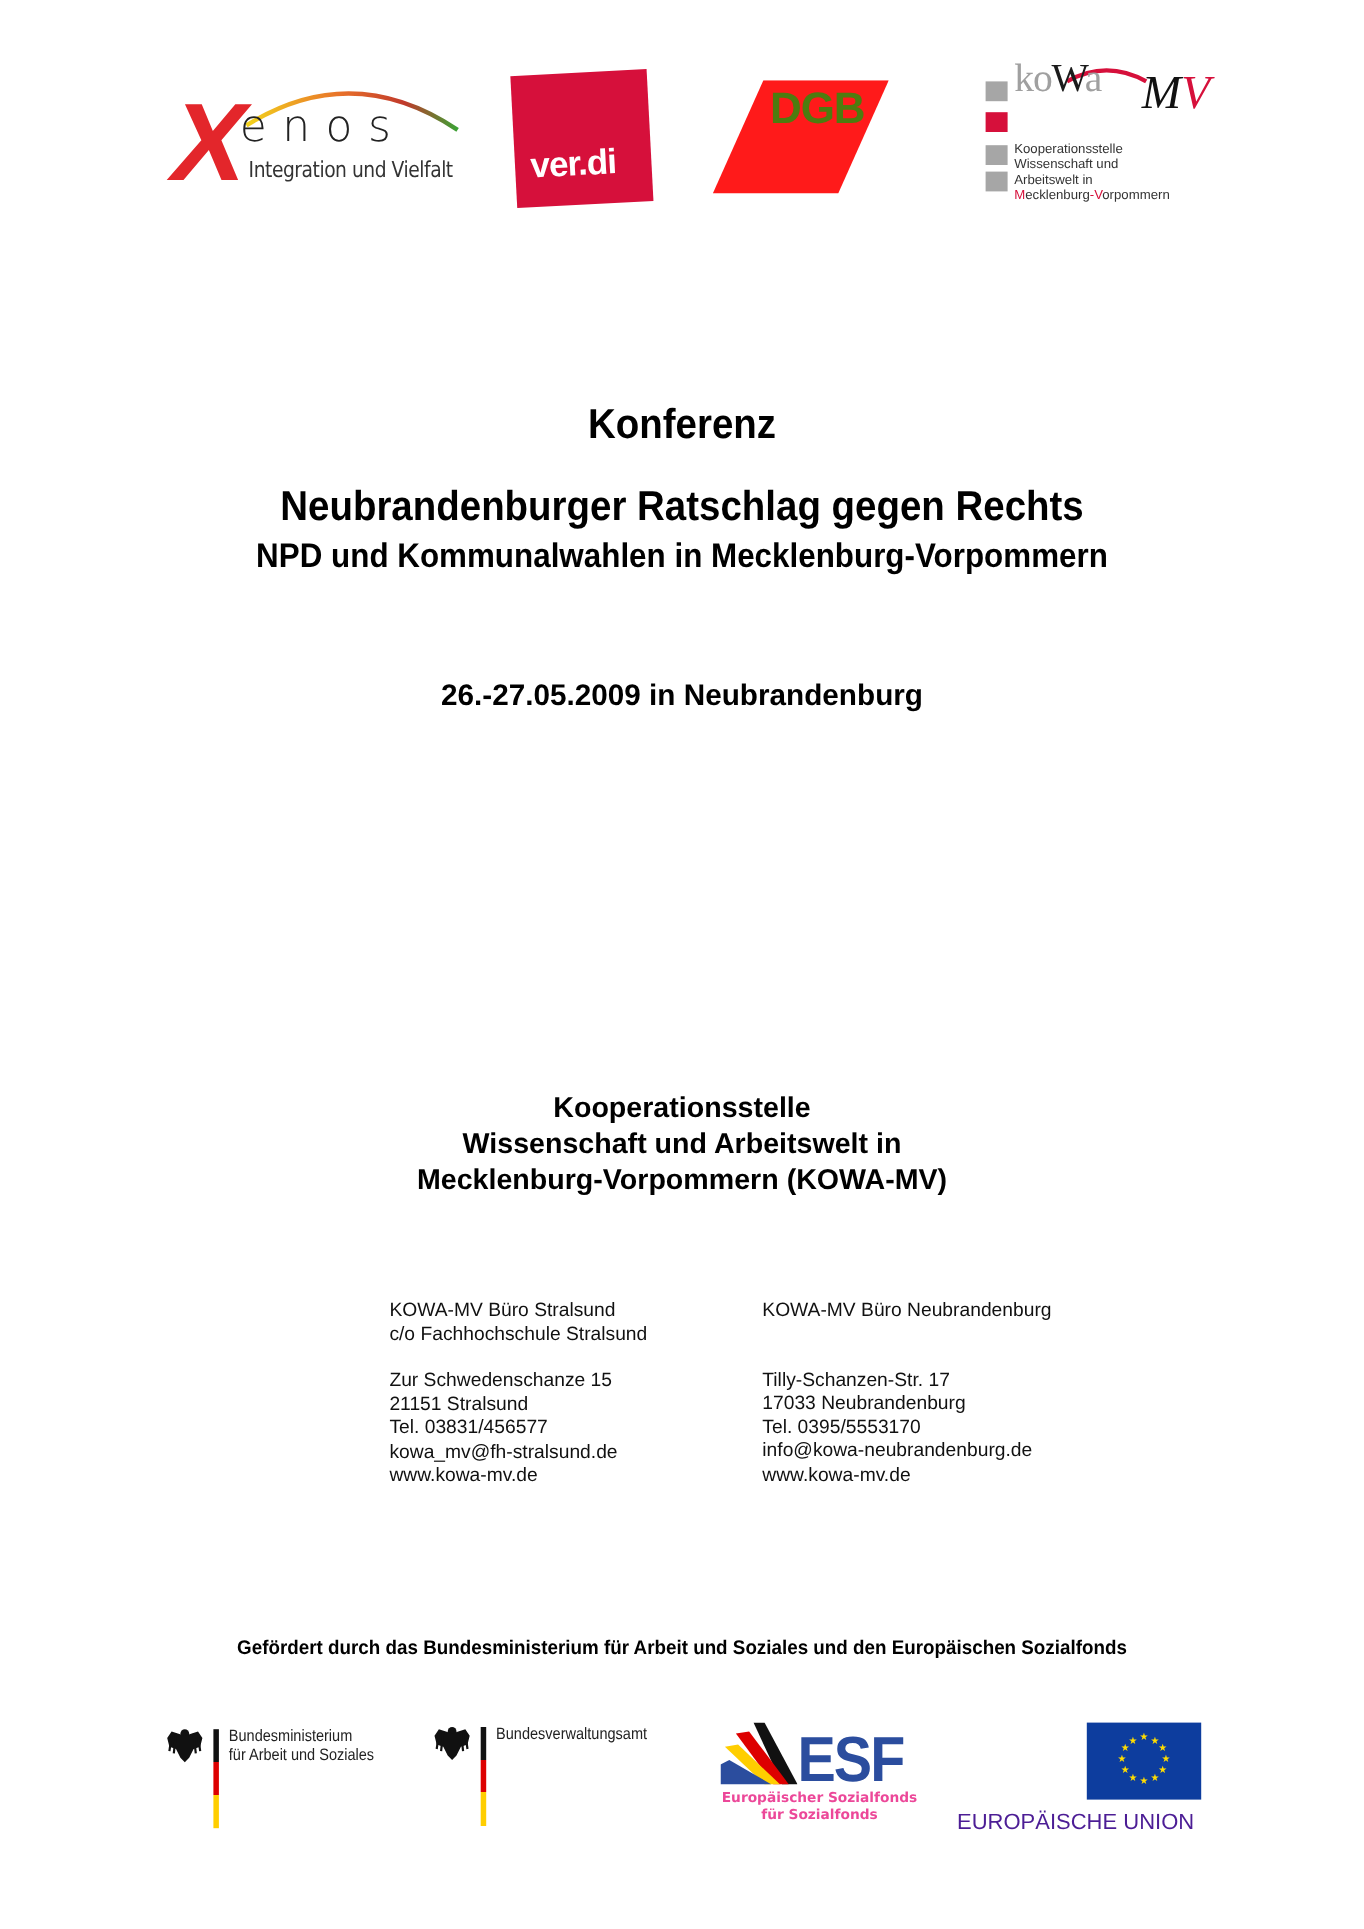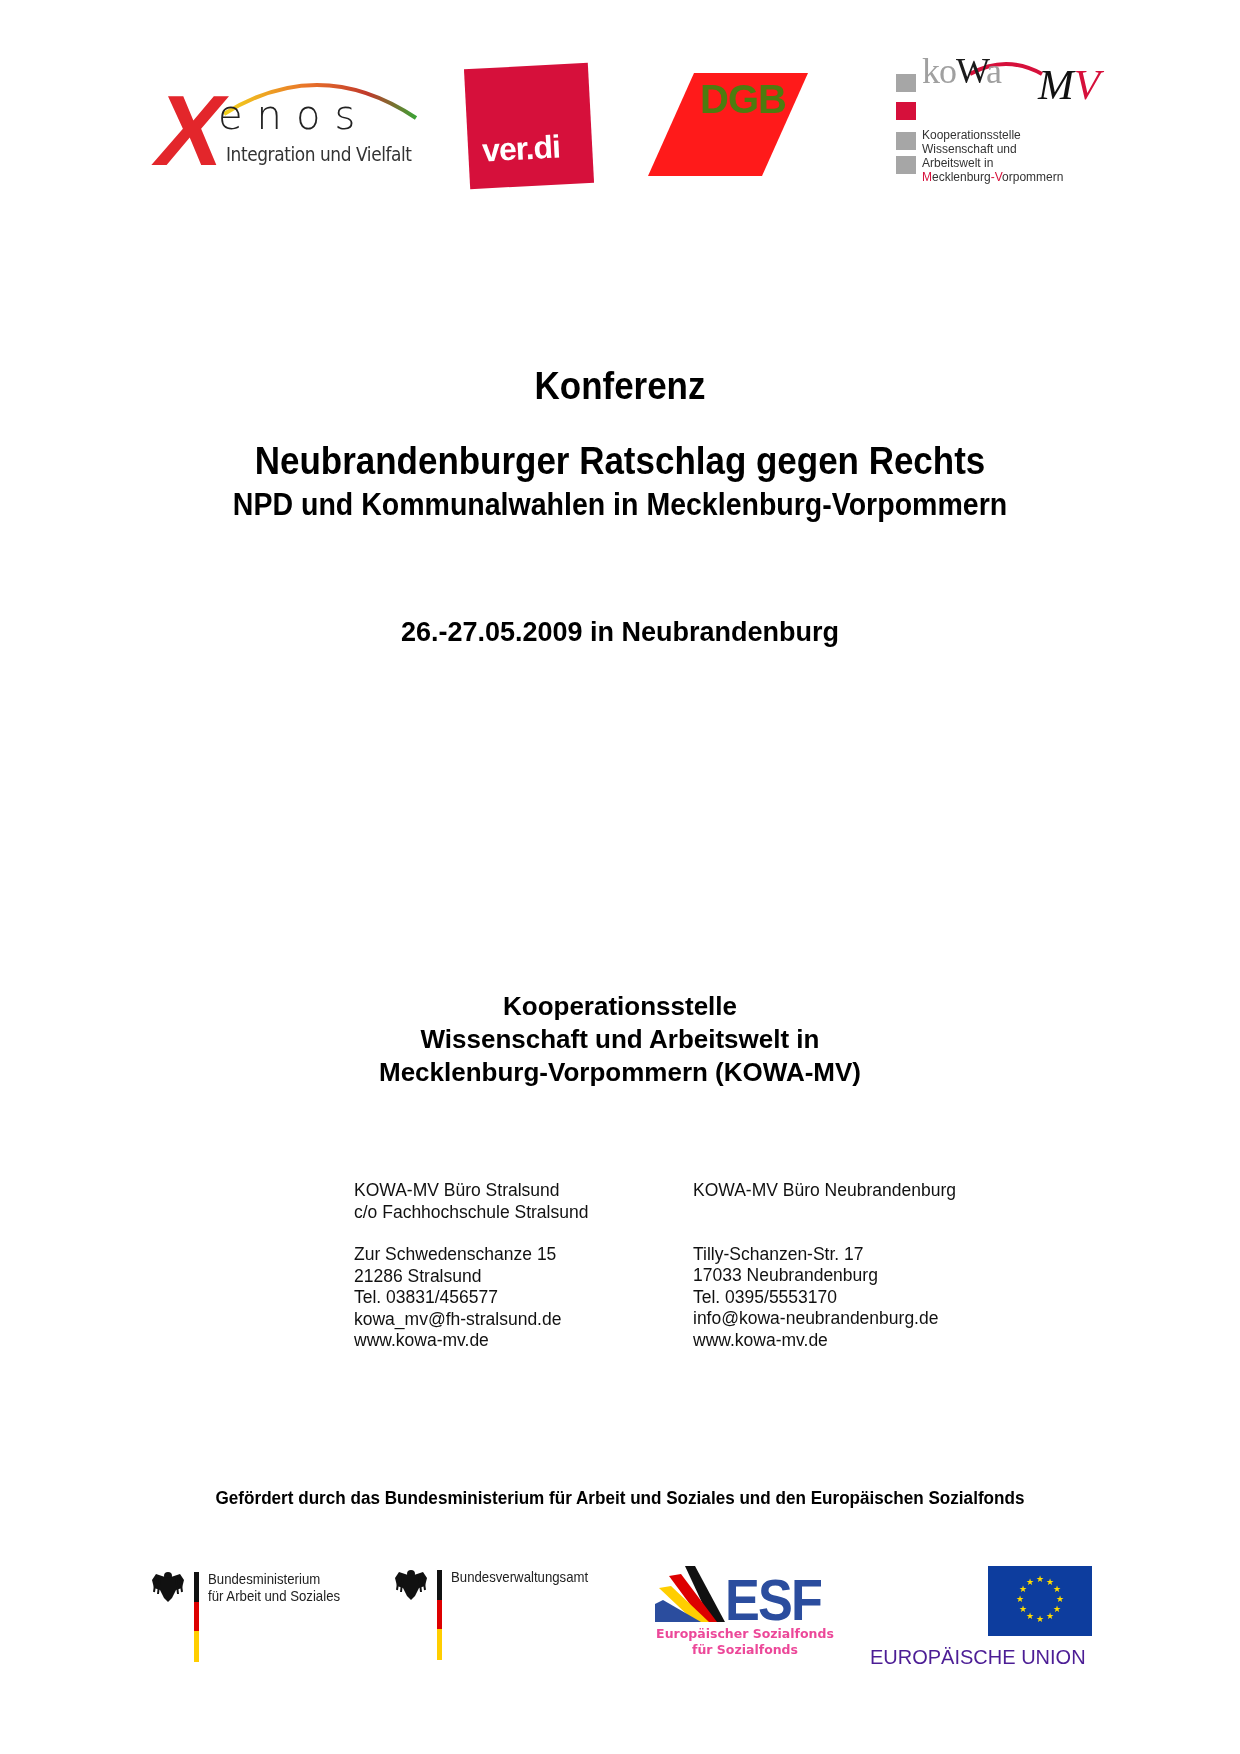--- a/index.html
+++ b/index.html
@@ -117,21 +117,21 @@
   <div>Kooperationsstelle</div>
   <div>Wissenschaft und Arbeitswelt in</div>
   <div>Mecklenburg-Vorpommern (KOWA-MV)</div>
 </div>
 
 <div class="abs addr addr-left">
   <div>KOWA-MV Büro Stralsund</div>
   <div>c/o Fachhochschule Stralsund</div>
   <div class="gap"></div>
   <div>Zur Schwedenschanze 15</div>
-  <div>21286 Stralsund</div>
+  <div>21151 Stralsund</div>
   <div>Tel. 03831/456577</div>
   <div>kowa_mv@fh-stralsund.de</div>
   <div>www.kowa-mv.de</div>
 </div>
 
 <div class="abs addr addr-right">
   <div>KOWA-MV Büro Neubrandenburg</div>
   <div class="gap"></div>
   <div class="gap"></div>
   <div>Tilly-Schanzen-Str. 17</div>

